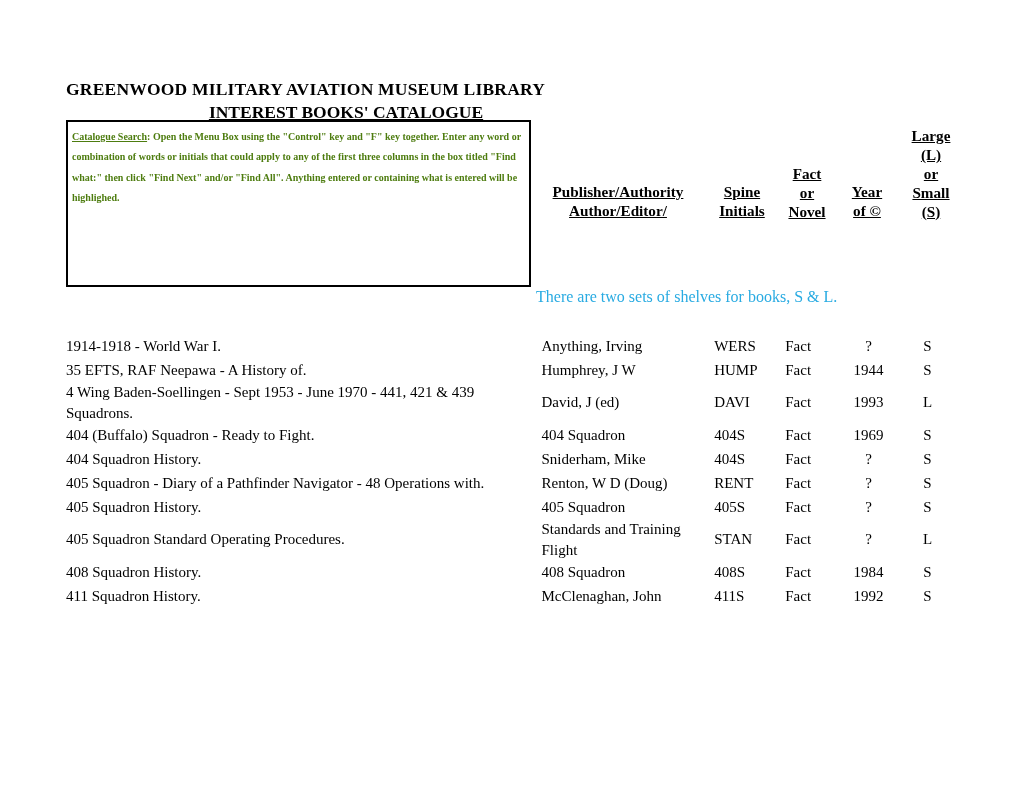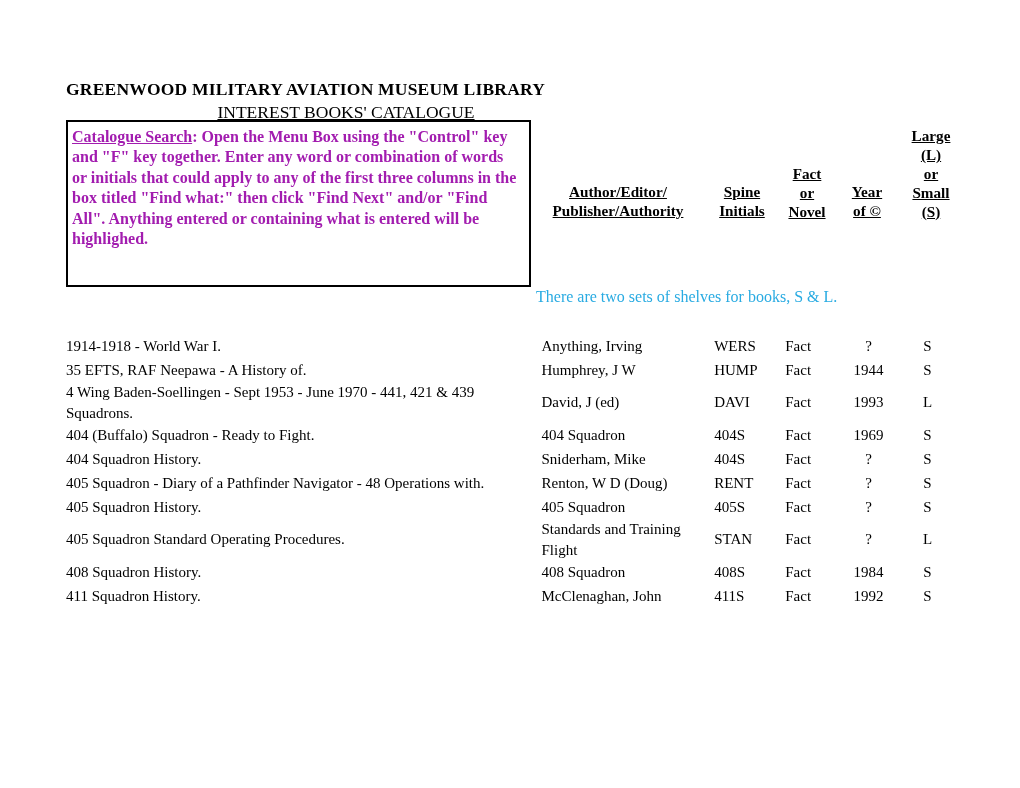--- a/index.html
+++ b/index.html
@@ -31,21 +31,21 @@
   }
   .title-line1 {
     font-size: 17.5px;
     font-weight: bold;
     letter-spacing: 0.2px;
     line-height: 22px;
     white-space: nowrap;
   }
   .title-line2 {
     font-size: 17.5px;
-    font-weight: normal;
+    font-weight: bold;
     text-align: center;
     line-height: 22px;
     width: 560px;
     margin-top: 1px;
   }
   .title-line2 span {
     text-decoration: underline;
   }
 
   
@@ -53,23 +53,23 @@
     position: absolute;
     left: 66px;
     top: 120px;
     width: 465px;
     height: 167px;
     border: 2px solid #000000;
     box-sizing: border-box;
     padding: 5px 8px 0 4px;
   }
   .search-text {
-    color: #a21caf;
-    font-weight: bold;
-    font-size: 16px;
+    color: #4d7c0f;
+    font-weight: bold;
+    font-size: 10px;
     line-height: 20.4px;
   }
   .search-text .lbl {
     text-decoration: underline;
   }
 
   
   .headers {
     position: absolute;
     left: 533px;
@@ -139,22 +139,22 @@
     <div class="title-line1">GREENWOOD MILITARY AVIATION MUSEUM LIBRARY</div>
     <div class="title-line2"><span>INTEREST BOOKS' CATALOGUE</span></div>
   </div>
 
   <div class="search-box">
     <div class="search-text"><span class="lbl">Catalogue Search</span><span>: Open the Menu Box using the "Control" key and "F" key together.  Enter any word or combination of words or initials that could apply to any of the first three columns in the box titled "Find what:" then click "Find Next" and/or "Find All".  Anything entered or containing what is entered will be highlighed.</span></div>
   </div>
 
   <div class="headers">
     <div class="hdr hdr-author">
+      <span class="u">Publisher/Authority</span>
       <span class="u">Author/Editor/</span>
-      <span class="u">Publisher/Authority</span>
     </div>
     <div class="hdr hdr-spine">
       <span class="u">Spine</span>
       <span class="u">Initials</span>
     </div>
     <div class="hdr hdr-fact">
       <span class="u">Fact</span>
       <span class="u">or</span>
       <span class="u">Novel</span>
     </div>

